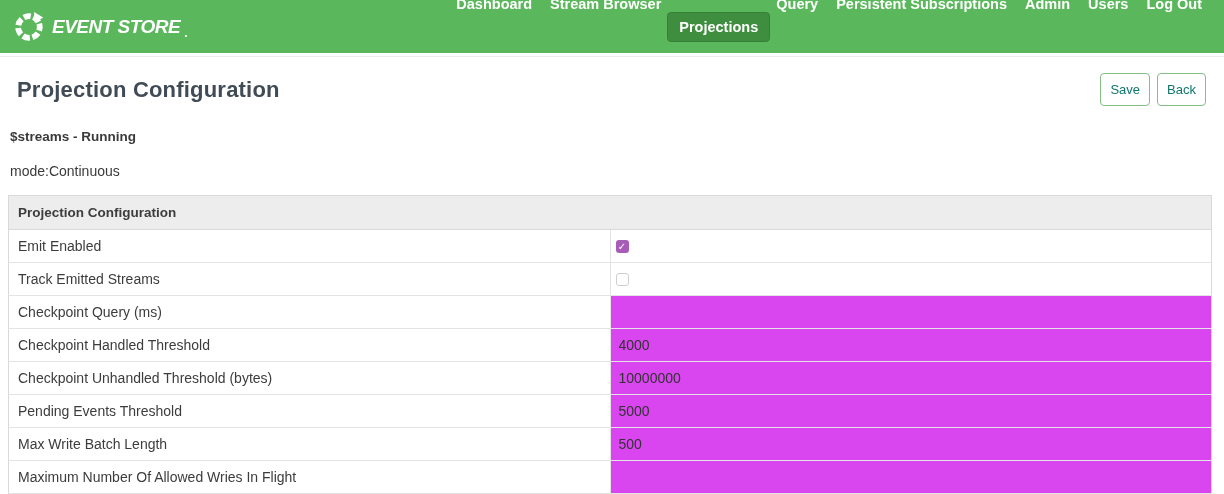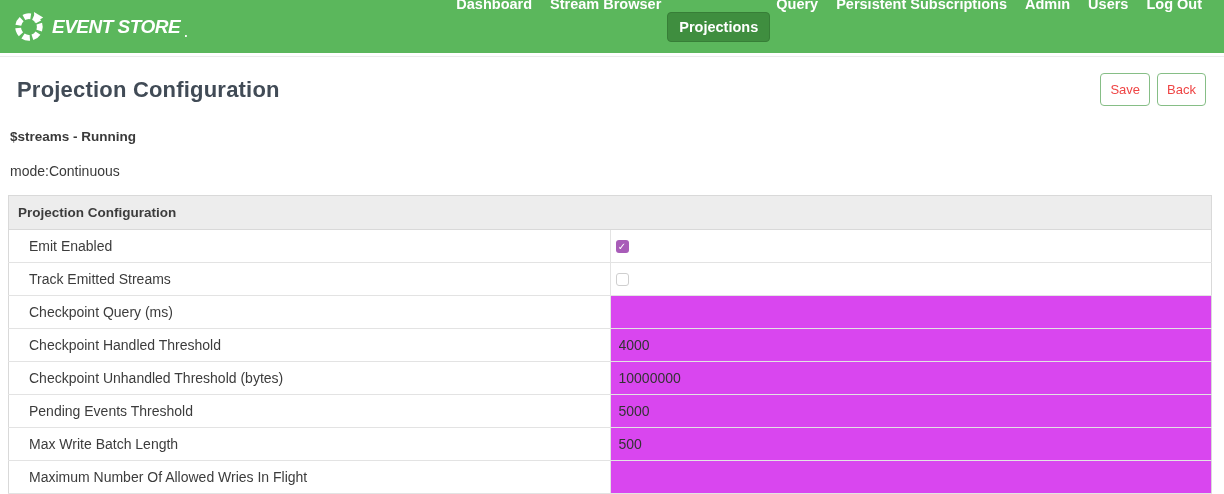--- a/index.html
+++ b/index.html
@@ -80,21 +80,21 @@
     letter-spacing: 0.2px;
   }
   .header-buttons {
     margin-left: auto;
     display: flex;
     gap: 7px;
   }
   .header-buttons button {
     background: #ffffff;
     border: 1px solid #86BE86;
-    color: #ef4444;
+    color: #0f766e;
     font-size: 13px;
     padding: 9px 9px;
     border-radius: 4px;
     font-family: inherit;
     cursor: pointer;
     line-height: 1;
   }
 
   
   .status-line {
@@ -125,21 +125,21 @@
     font-weight: bold;
     color: #3C3C3C;
     padding: 9px 9px;
     border-bottom: 1px solid #D9D9D9;
   }
   .config-table td {
     border-bottom: 1px solid #E3E3E3;
   }
   td.label-cell {
     width: 784px;
-    padding: 8px 20px;
+    padding: 8px 9px;
     font-size: 14px;
     color: #3C3C3C;
     border-right: 1px solid #E3E3E3;
   }
   td.control-cell {
     padding: 0;
     height: 32px;
     vertical-align: middle;
   }
   td.control-cell.checkbox-wrap {

